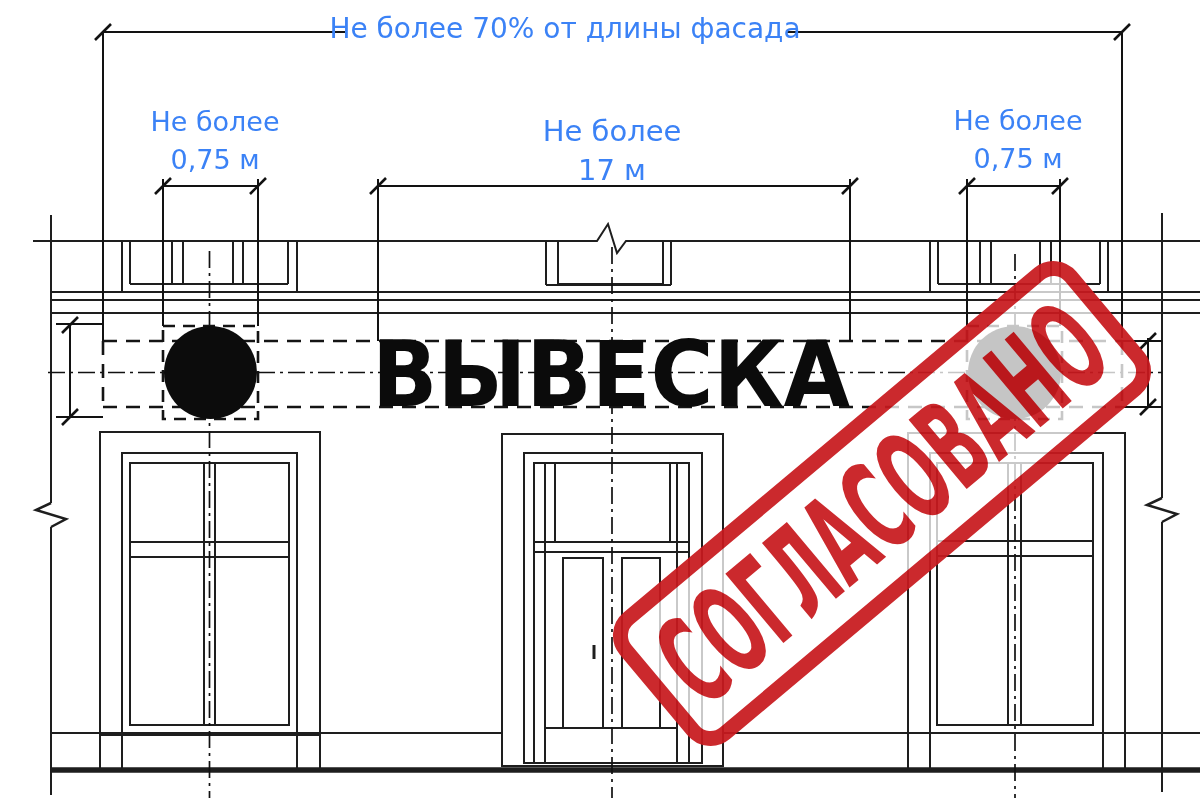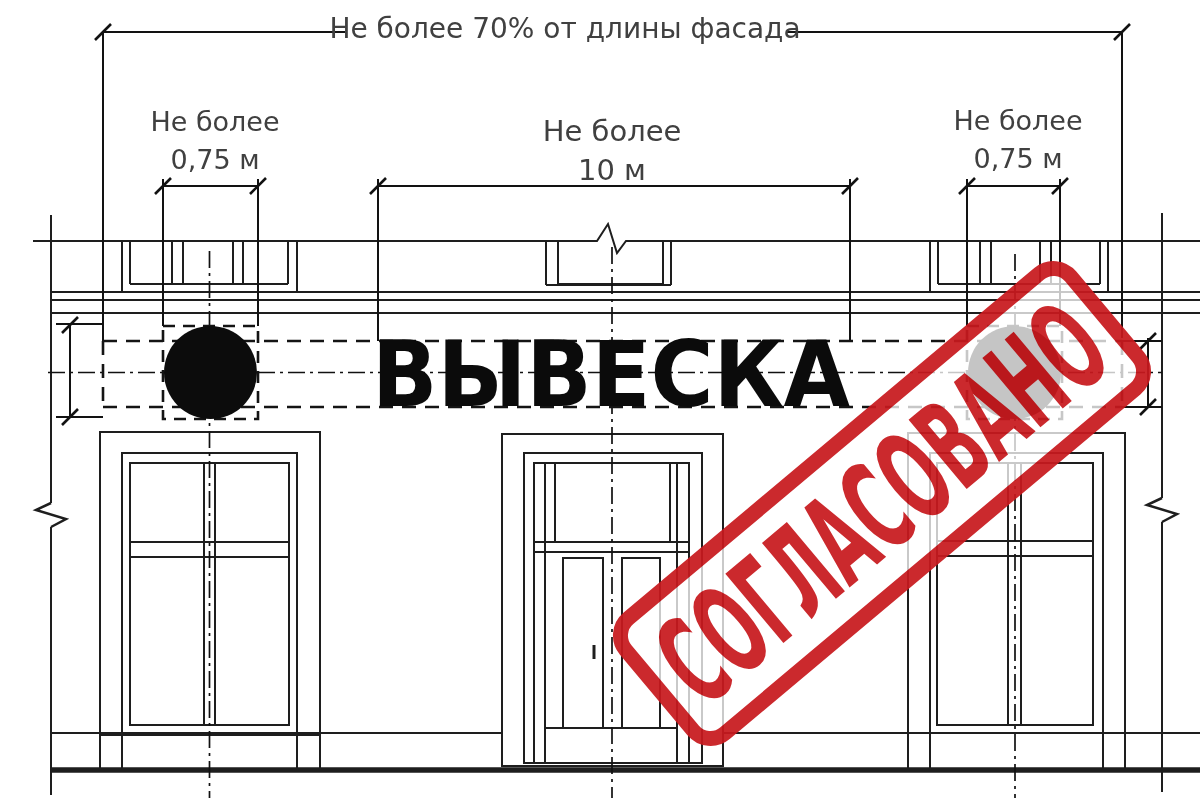--- a/index.html
+++ b/index.html
@@ -2,21 +2,21 @@
 <html><head>
 <meta charset="utf-8">
 <style>
   html,body{margin:0;padding:0;background:#e9e9e9;}
   .canvas{
     position:relative;width:1200px;height:800px;background:#ffffff;
     overflow:hidden;font-family:"DejaVu Sans",sans-serif;
   }
   .drawing-svg{position:absolute;left:0;top:0;}
   .dim-label{
-    position:absolute;text-align:center;color:#404040;background:transparent;
+    position:absolute;text-align:center;color:#3b82f6;background:transparent;
     font-family:"DejaVu Sans",sans-serif;
   }
   .dim-label .ln{white-space:nowrap;}
   .stamp{
     position:absolute;left:584px;top:421px;width:596px;height:165px;
     box-sizing:border-box;border:15px solid #c8191e;border-radius:30px;
     background:rgba(255,255,255,0.82);
     transform:rotate(-40deg);
     display:flex;align-items:center;justify-content:center;
     opacity:0.93;
@@ -119,21 +119,21 @@
 
   <div class="dim-label" style="left:265px;top:12px;width:600px;font-size:28px;line-height:34px;">Не более 70% от длины фасада</div>
 
   <div class="dim-label" style="left:115px;top:103px;width:200px;font-size:27px;line-height:38px;">
     <div class="ln">Не более</div>
     <div class="ln">0,75 м</div>
   </div>
 
   <div class="dim-label" style="left:495px;top:112px;width:234px;font-size:29px;line-height:39px;">
     <div class="ln">Не более</div>
-    <div class="ln">10 м</div>
+    <div class="ln">17 м</div>
   </div>
 
   <div class="dim-label" style="left:918px;top:102px;width:200px;font-size:27px;line-height:38px;">
     <div class="ln">Не более</div>
     <div class="ln">0,75 м</div>
   </div>
 
   <div class="stamp">
     <svg width="566" height="135" viewBox="0 0 566 135">
       <text x="283" y="111" text-anchor="middle" font-family="'DejaVu Sans',sans-serif" font-weight="bold" font-size="124" fill="#c8191e" textLength="540" lengthAdjust="spacingAndGlyphs">СОГЛАСОВАНО</text>

